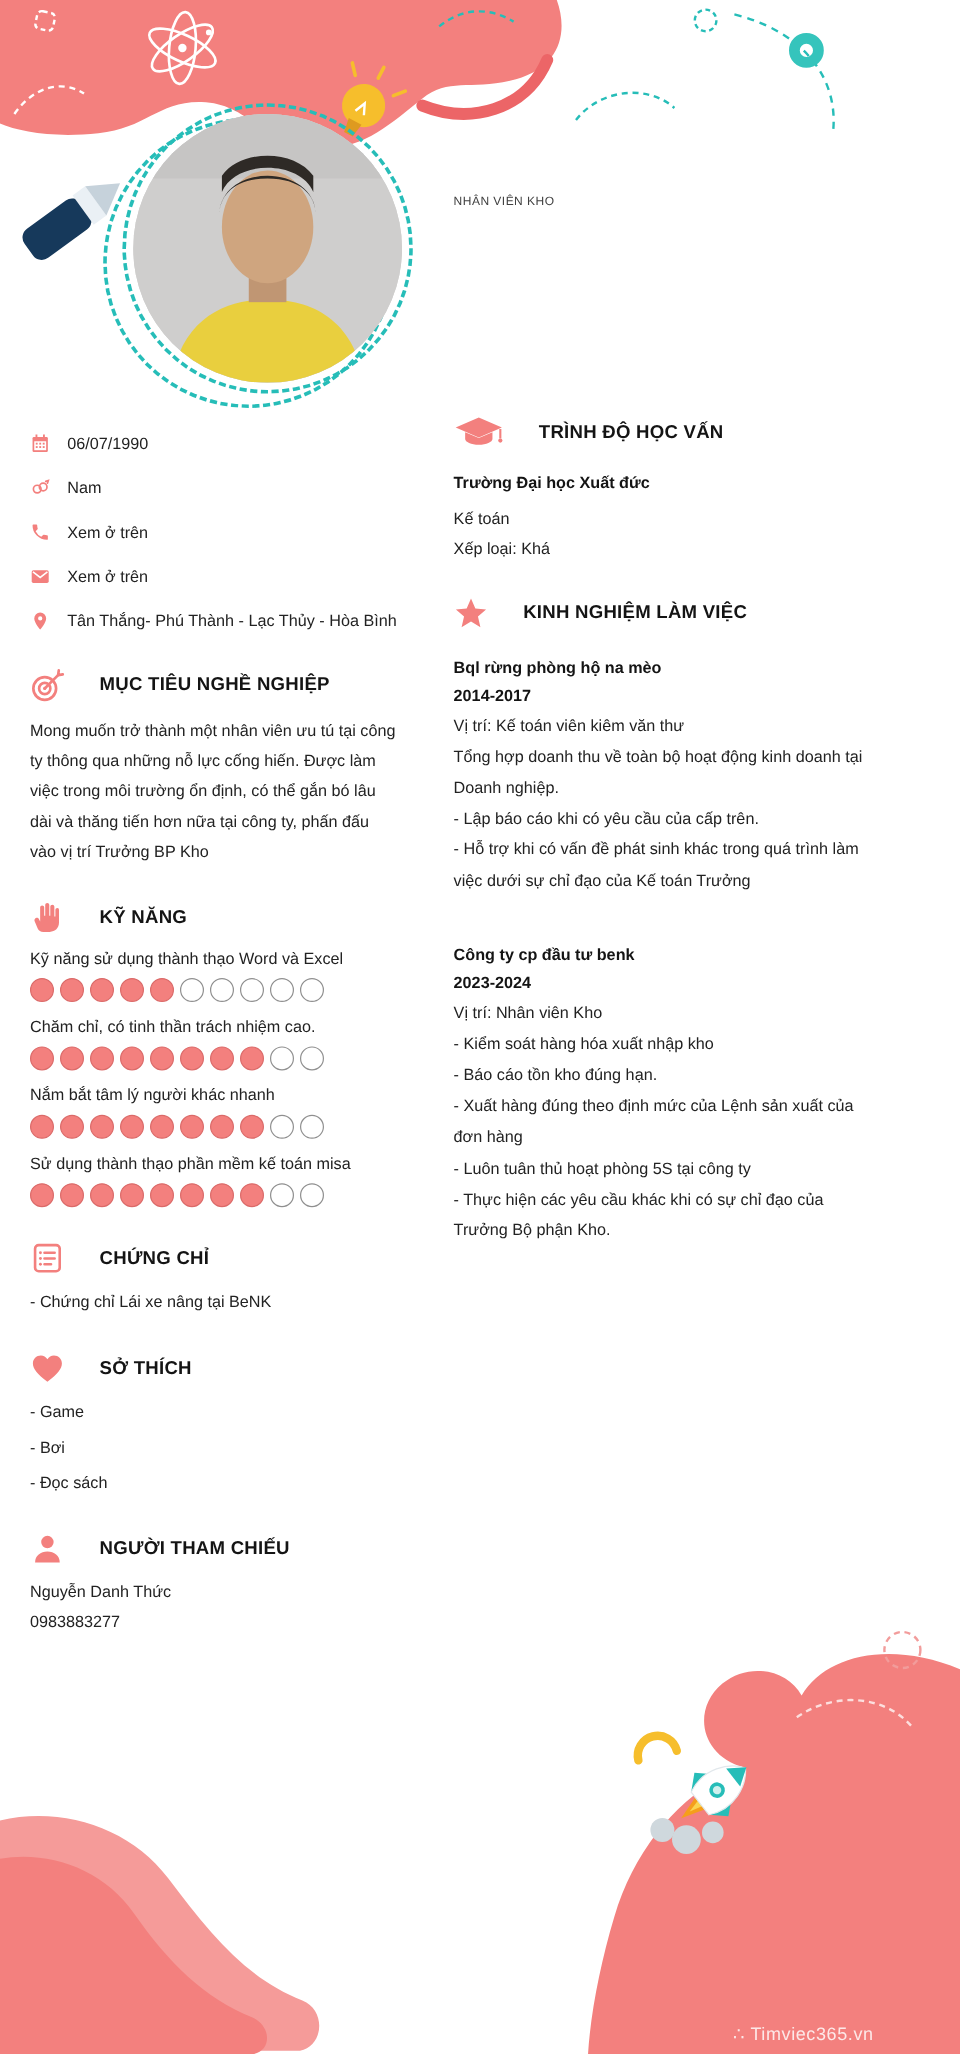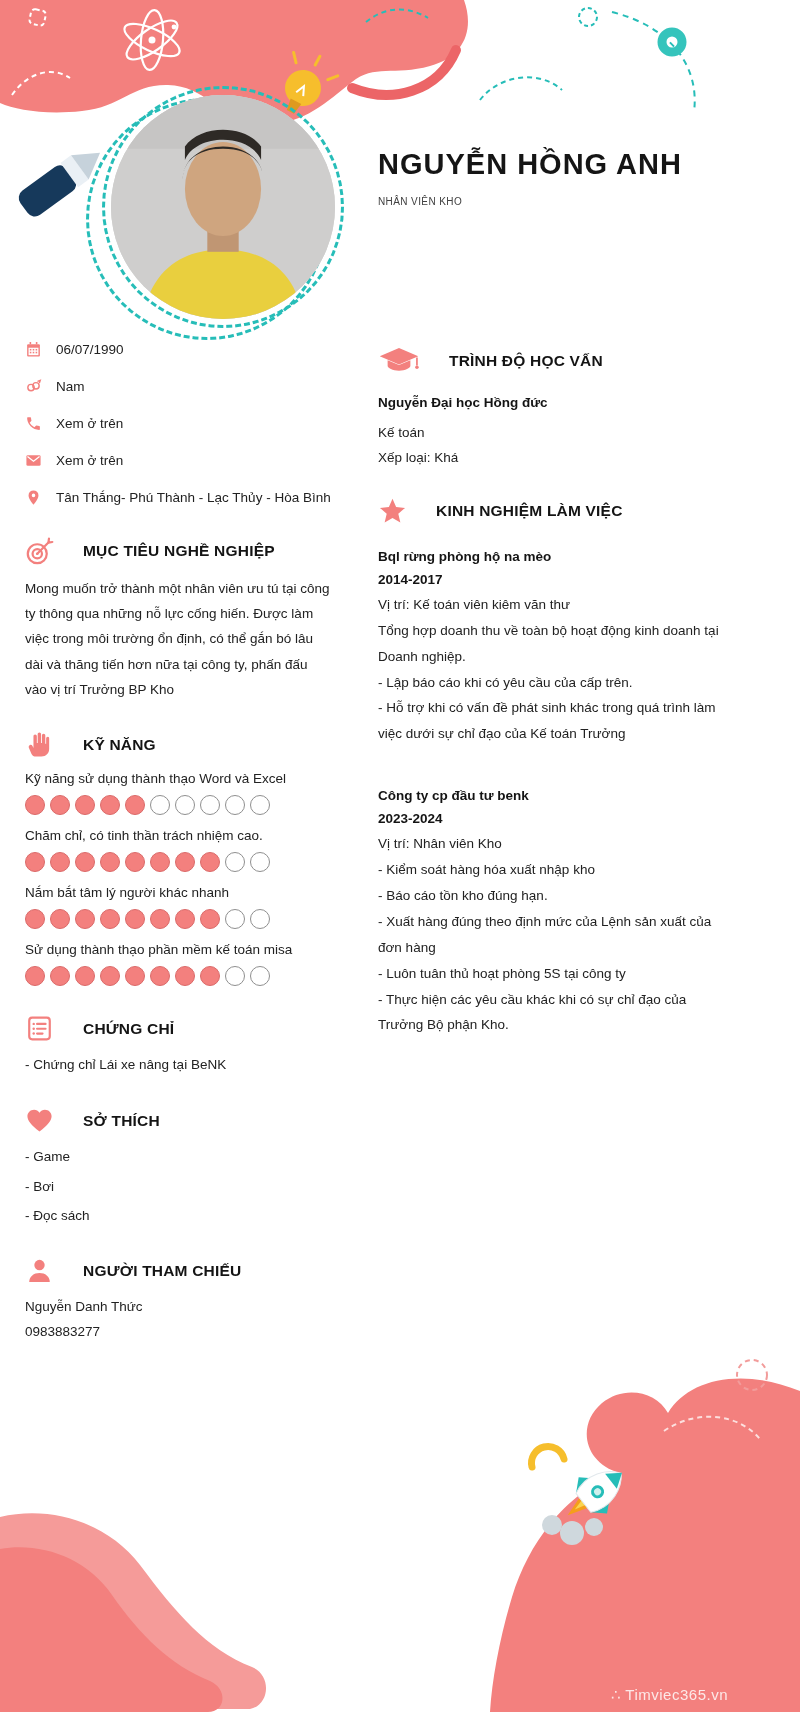--- a/index.html
+++ b/index.html
@@ -32,21 +32,21 @@
   .photo-ring{position:absolute;inset:0;border:3px dashed var(--teal);border-radius:50%;}
   .photo{position:absolute;inset:9px;border-radius:50%;overflow:hidden;background:#cfcecd;}
   .photo svg{width:100%;height:100%;display:block;}
 
   
   .name-block{position:absolute;left:378px;top:148px;}
   .name-block h1{margin:0;font-size:29px;font-weight:bold;letter-spacing:1px;color:#151515;}
   .job-title{margin-top:15px;font-size:10px;letter-spacing:.4px;color:#404040;}
 
   
-  .left-col{position:absolute;left:25px;top:340px;width:306px;}
+  .left-col{position:absolute;left:25px;top:360px;width:306px;}
   .right-col{position:absolute;left:378px;top:346px;width:356px;}
 
   
   .contact{list-style:none;margin:0;padding:0;}
   .contact li{display:flex;gap:14px;align-items:flex-start;margin-bottom:16px;
     font-size:13.5px;line-height:1.55;color:var(--text);}
   .cicon{width:17px;height:17px;flex:none;color:var(--pink);margin-top:1px;display:inline-flex;}
   .cicon svg{width:100%;height:100%;}
 
   
@@ -125,21 +125,20 @@
         <path d="M14 100 C18 76 34 69 50 69 C66 69 82 76 86 100 Z" fill="#e9cf3e"></path>
         <rect x="43" y="54" width="14" height="16" fill="#c09673"></rect>
         <ellipse cx="50" cy="42" rx="17" ry="21" fill="#cfa57f"></ellipse>
         <path d="M32,38 C32,18 68,18 68,38 C68,30 62,24 50,24 C38,24 32,30 32,38 Z" fill="#2e2a26"></path>
         <path d="M33,29 C38,17 62,17 67,29 L67,23 C60,13 40,13 33,23 Z" fill="#2e2a26"></path>
       </svg>
     </div>
   </div>
 
   <div class="name-block">
-    <h1>NGUYỄN HỒNG ANH</h1>
     <div class="job-title">NHÂN VIÊN KHO</div>
   </div>
 
   <div class="left-col">
 
     <ul class="contact">
       <li>
         <span class="cicon">
           <svg viewBox="0 0 24 24">
               <path fill="currentColor" d="M6.5 1.5h2.2v3.2H6.5zM15.3 1.5h2.2v3.2h-2.2z"></path>
@@ -338,21 +337,21 @@
         <span class="hicon wide">
           <svg viewBox="0 0 48 34">
               <polygon points="24,2 46,11.5 24,21 2,11.5" fill="currentColor"></polygon>
               <path d="M11 16v6.5c0 2.8 5.8 5.5 13 5.5s13-2.7 13-5.5V16l-13 5.6z" fill="currentColor"></path>
               <path d="M44.5 13v9" stroke="currentColor" stroke-width="2" fill="none"></path>
               <circle cx="44.5" cy="24" r="2" fill="currentColor"></circle>
             </svg>
         </span>
         <h2>TRÌNH ĐỘ HỌC VẤN</h2>
       </div>
-      <div class="edu-school">Nguyễn Đại học Hồng đức</div>
+      <div class="edu-school">Trường Đại học Xuất đức</div>
       <div class="edu-line">Kế toán</div>
       <div class="edu-line">Xếp loại: Khá</div>
     </section>
 
     <section class="exp">
       <div class="sec-head" style="margin-top:0;">
         <span class="hicon">
           <svg viewBox="0 0 24 24" fill="currentColor">
               <polygon points="12,1.5 15,8.3 22.4,9 16.8,13.9 18.5,21.2 12,17.3 5.5,21.2 7.2,13.9 1.6,9 9,8.3"></polygon>
             </svg>

